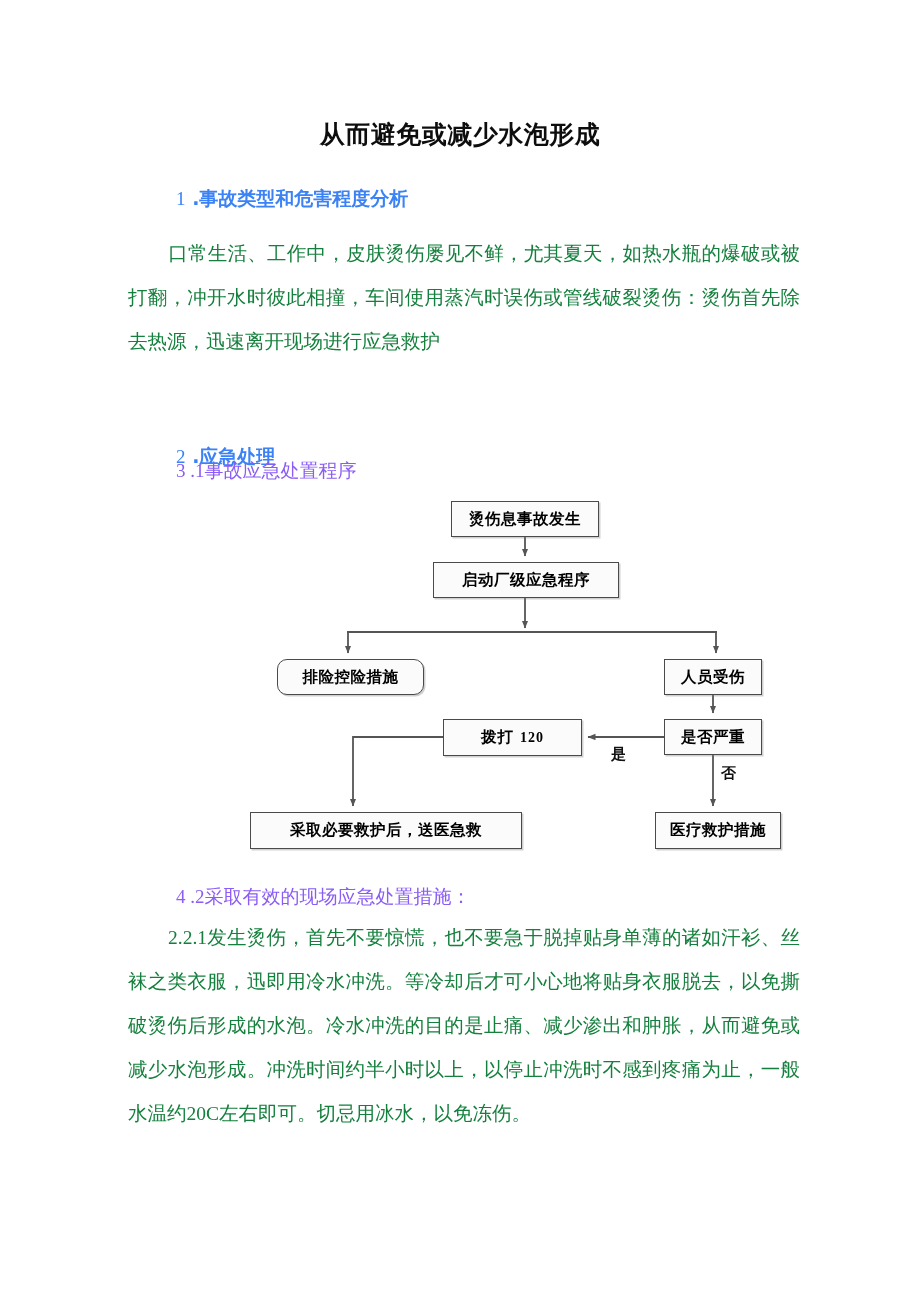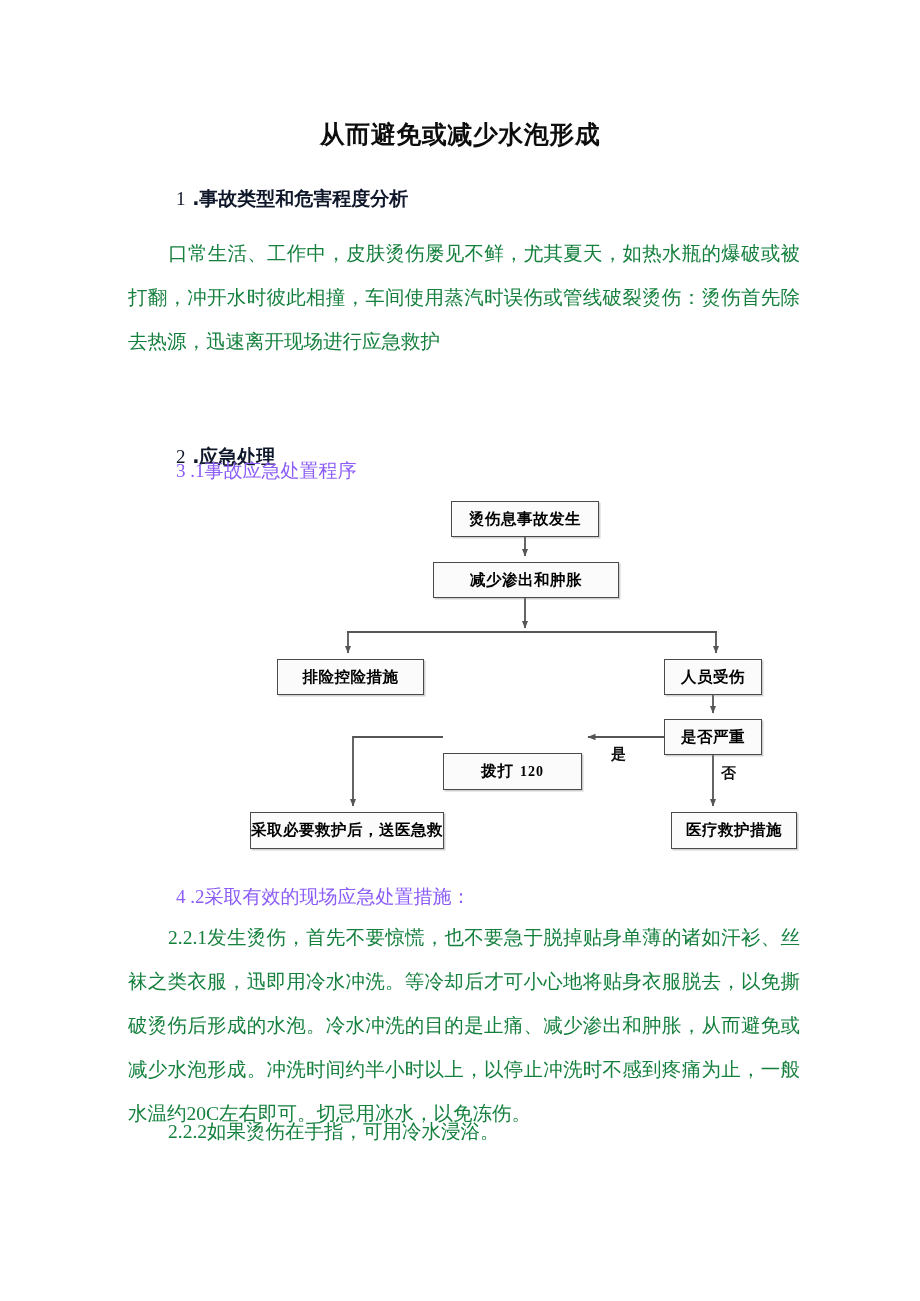--- a/index.html
+++ b/index.html
@@ -36,21 +36,21 @@
     color: #0d0d0d;
   }
 
   
   .h-section {
     position: absolute;
     left: 176px;
     font-size: 19px;
     font-weight: bold;
     font-family: "DejaVu Sans", "Liberation Sans", sans-serif;
-    color: #0f172a;
+    color: #3b82f6;
     white-space: nowrap;
   }
   .h-section .num {
     font-family: "Liberation Serif", "DejaVu Serif", serif;
     font-weight: normal;
     font-size: 19px;
   }
   .h-sub {
     position: absolute;
     left: 176px;
@@ -118,26 +118,26 @@
     position: absolute;
     font-family: "DejaVu Sans", "Liberation Sans", sans-serif;
     font-weight: bold;
     font-size: 15px;
     color: #111111;
   }
 
   
   #box-accident      { left: 451px; top: 501px; width: 148px; height: 36px; }
   #box-start-proc    { left: 433px; top: 562px; width: 186px; height: 36px; }
-  #box-control       { left: 277px; top: 659px; width: 147px; height: 36px; }
+  #box-control       { left: 277px; top: 659px; width: 147px; height: 36px; border-radius: 10px; }
   #box-injury        { left: 664px; top: 659px; width: 98px;  height: 36px; }
-  #box-call-120      { left: 443px; top: 719px; width: 139px; height: 37px; margin-top: 34px; }
+  #box-call-120      { left: 443px; top: 719px; width: 139px; height: 37px; }
   #box-serious       { left: 664px; top: 719px; width: 98px;  height: 36px; }
-  #box-rescue-send   { left: 250px; top: 812px; width: 194px; height: 37px; }
-  #box-medical       { left: 671px; top: 812px; width: 126px; height: 37px; }
+  #box-rescue-send   { left: 250px; top: 812px; width: 272px; height: 37px; }
+  #box-medical       { left: 655px; top: 812px; width: 126px; height: 37px; }
 
   #label-yes { left: 611px; top: 745px; }
   #label-no  { left: 721px; top: 764px; }
 </style>
 </head>
 <body>
 
 <div class="page">
 
   <div class="doc-title">从而避免或减少水泡形成</div>
@@ -182,21 +182,21 @@
       <line x1="664" y1="737" x2="588" y2="737" marker-end="url(#arrow)"></line>
 
       <polyline points="443,737 353,737 353,806" marker-end="url(#arrow)"></polyline>
 
       <line x1="713" y1="755" x2="713" y2="806" marker-end="url(#arrow)"></line>
     </g>
   </svg>
 
   <div class="fbox" id="box-accident">烫伤息事故发生</div>
 
-  <div class="fbox" id="box-start-proc">减少渗出和肿胀</div>
+  <div class="fbox" id="box-start-proc">启动厂级应急程序</div>
 
   <div class="fbox" id="box-control">排险控险措施</div>
 
   <div class="fbox" id="box-injury">人员受伤</div>
 
   <div class="fbox num-mix" id="box-call-120">
     <span>拨打</span>
       <span class="numtxt">120</span>
   </div>
 
@@ -209,15 +209,14 @@
   <div class="flabel" id="label-yes">是</div>
   <div class="flabel" id="label-no">否</div>
 
   <div class="h-sub" id="heading-4">
     <span class="num">4</span>
     <span>.2采取有效的现场应急处置措施：</span>
   </div>
 
   <div class="para" id="para-1"><span class="indent"></span><span>2.2.1发生烫伤，首先不要惊慌，也不要急于脱掉贴身单薄的诸如汗衫、丝袜之类衣服，迅即用冷水冲洗。等冷却后才可小心地将贴身衣服脱去，以免撕破烫伤后形成的水泡。冷水冲洗的目的是止痛、减少渗出和肿胀，从而避免或减少水泡形成。冲洗时间约半小时以上，以停止冲洗时不感到疼痛为止，一般水温约20C左右即可。切忌用冰水，以免冻伤。</span></div>
 
-  <div class="para" id="para-2"><span class="indent"></span><span>2.2.2如果烫伤在手指，可用冷水浸浴。</span></div>
 
 </div>
 
 </body></html>

